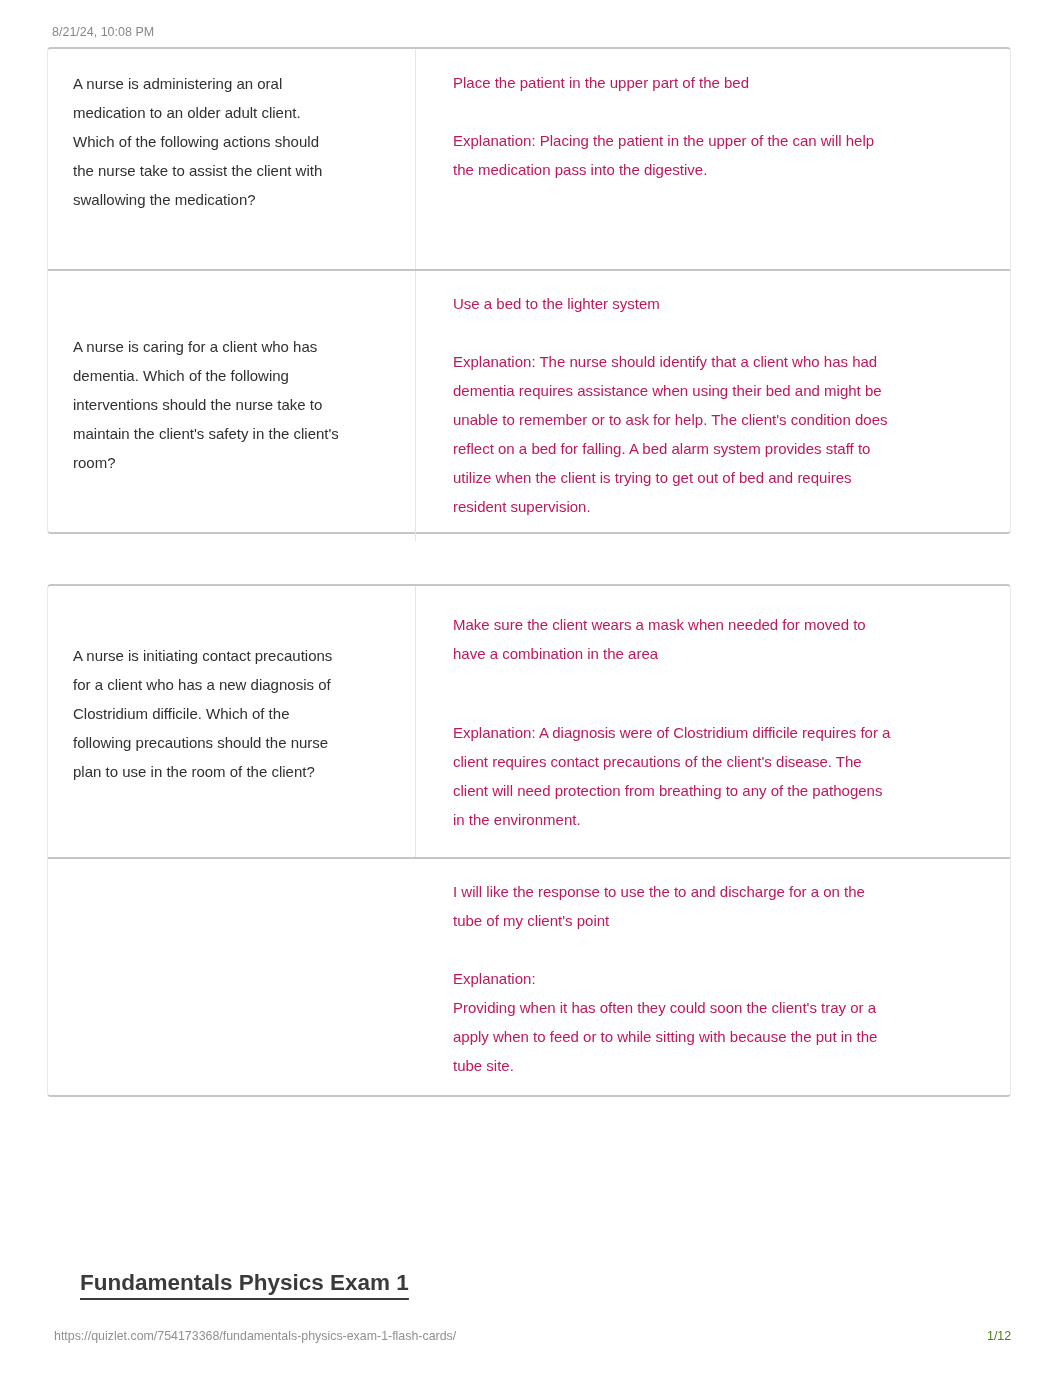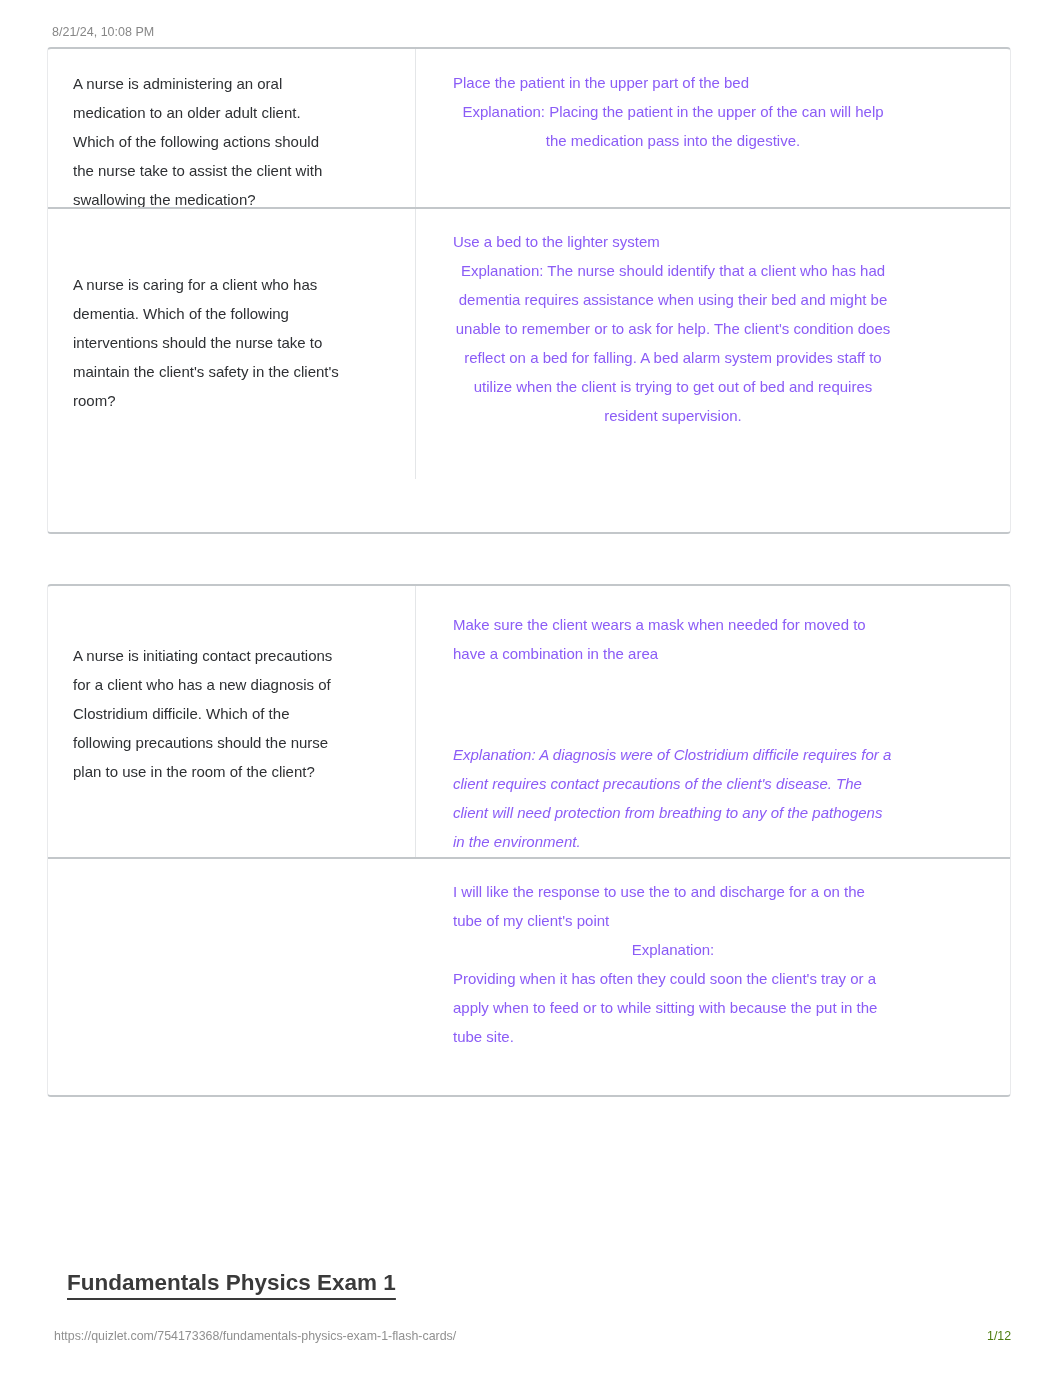--- a/index.html
+++ b/index.html
@@ -19,44 +19,44 @@
 
   
   .card-group{position:absolute;left:47px;width:964px;box-sizing:border-box;
        border-top:2px solid #c3c7ca;border-bottom:2px solid #c3c7ca;
        border-left:1px solid #e9eaec;border-right:1px solid #e9eaec;
        border-radius:4px;background:#ffffff;}
   .card-group.group-1{top:47px;height:487px;}
   .card-group.group-2{top:584px;height:513px;}
 
   .card-row{position:relative;box-sizing:border-box;}
-  .card-row.row-1{height:158px;}
+  .card-row.row-1{height:220px;}
   .card-row.row-2{height:272px;border-top:2px solid #c3c7ca;}
   .card-row.row-3{height:271px;}
   .card-row.row-4{height:240px;border-top:2px solid #c3c7ca;}
 
   .term-cell{position:absolute;left:0;top:0;width:368px;height:100%;
        box-sizing:border-box;border-right:1px solid #e4e6e8;}
   .definition-cell{position:absolute;left:368px;top:0;right:0;height:100%;}
 
   .term-text{position:absolute;left:25px;width:268px;
        font-size:15px;line-height:29px;color:#2e3033;}
   .definition-text{position:absolute;left:37px;width:440px;
-       font-size:15px;line-height:29px;color:#8b5cf6;}
+       font-size:15px;line-height:29px;color:#be185d;}
   .definition-text p{margin:0;}
-  .definition-text p.gap-1{text-align:center;}
-  .definition-text p.gap-2{margin-top:72px;font-style:italic;}
+  .definition-text p.gap-1{margin-top:29px;}
+  .definition-text p.gap-2{margin-top:50px;}
 
   .row-1 .term-text{top:20.1px;}      .row-1 .definition-text{top:19.2px;}
   .row-2 .term-text{top:61.3px;}      .row-2 .definition-text{top:18.3px;}
   .row-3 .term-text{top:55px;}      .row-3 .definition-text{top:23.8px;}
   .row-4 .term-text{top:46.1px;}      .row-4 .definition-text{top:17.8px;}
 
   
-  .document-title{position:absolute;left:67px;top:1270px;font-size:22.5px;
+  .document-title{position:absolute;left:80px;top:1270px;font-size:22.5px;
        font-weight:bold;color:#3a3a3a;white-space:nowrap;
        text-decoration:underline;text-underline-offset:8px;}
   .footer-url{position:absolute;left:54px;top:1329px;font-size:12.4px;
        color:#909090;white-space:nowrap;}
   .footer-page-number{position:absolute;left:987px;top:1329px;font-size:12.4px;
        color:#4d7c0f;white-space:nowrap;}
 </style>
 </head>
 <body>
 

